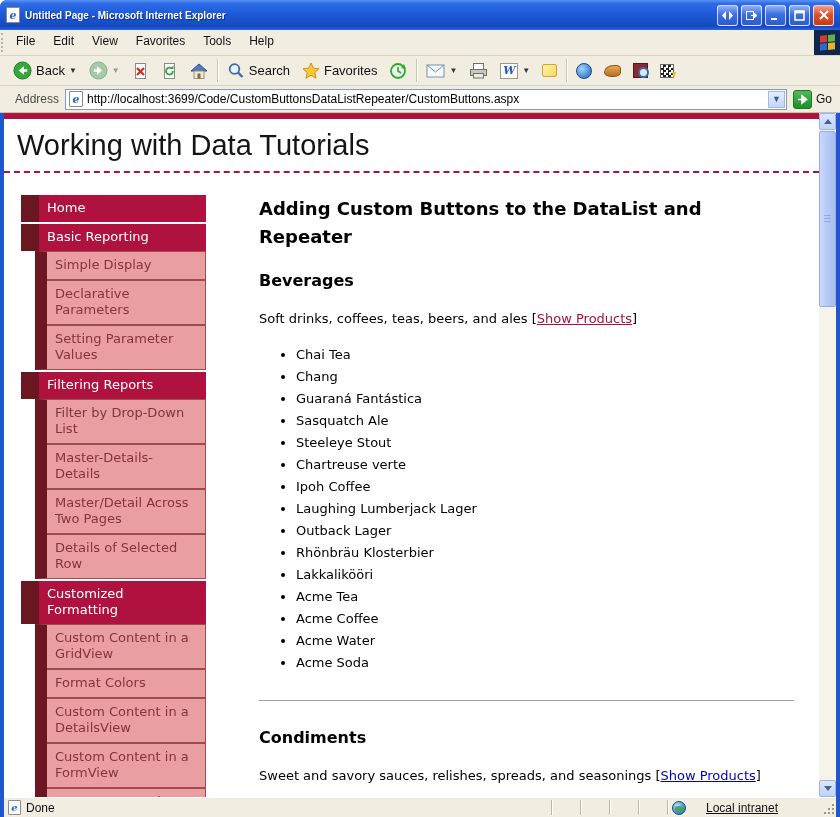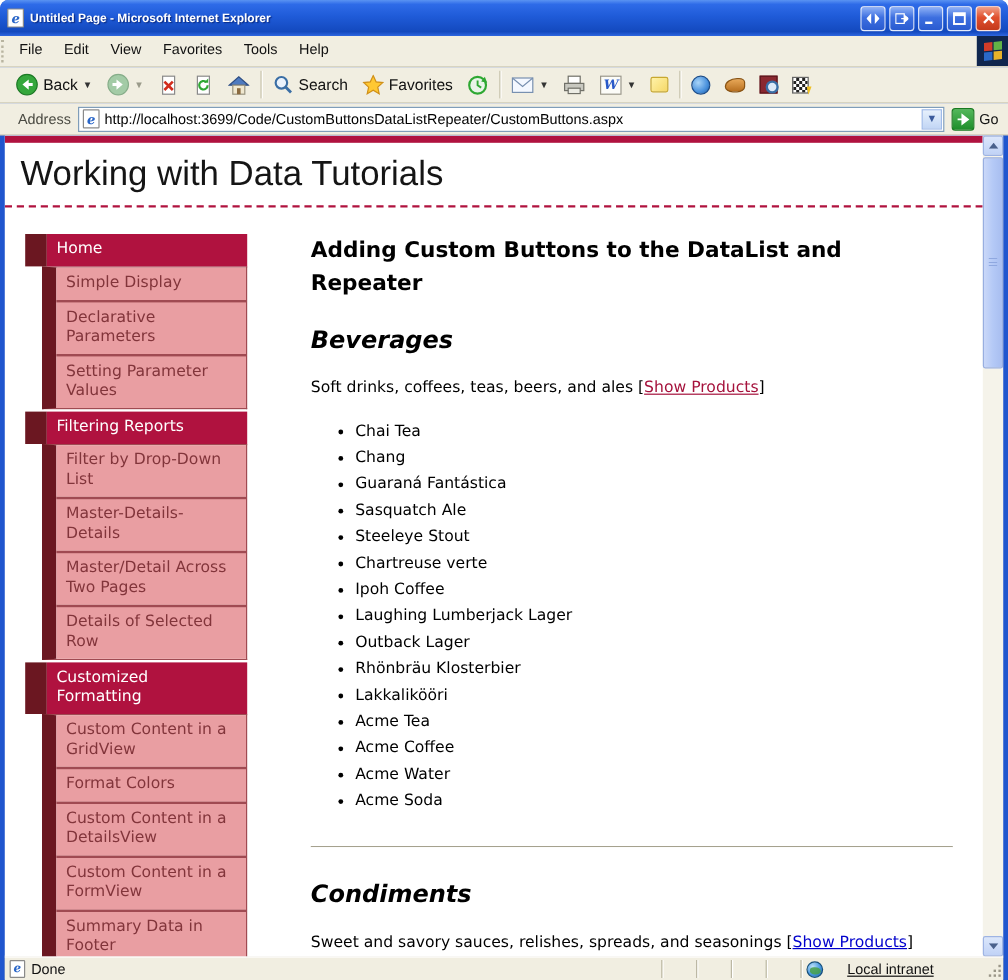--- a/index.html
+++ b/index.html
@@ -72,21 +72,21 @@
   .menu-top{display:flex; margin-top:2px;}
   .menu-top:first-child{margin-top:0;}
   .menu-top .blk{width:18px; background:var(--dark-maroon);}
   .menu-top .lbl{flex:1; background:var(--crimson); color:#fff; padding:5px 8px 6px; cursor:pointer;}
   .menu-subgroup{margin-left:14px; border:1px solid var(--pink-border); border-left:12px solid var(--dark-maroon);}
   .menu-sub{background:var(--pink); color:var(--pink-text); padding:5px 8px 6px; cursor:pointer;}
   .menu-sub + .menu-sub{border-top:2px solid var(--pink-border);}
 
   .main{margin-left:255px; max-width:535px; font-size:13px; color:#000;}
   .main h1{font-size:18px; line-height:28px; font-weight:bold; margin:0 0 20px;}
-  .main h3{font-size:20px; font-weight:bold; margin:0 0 20px;font-style:italic;}
+  .main h3{font-size:16px; font-weight:bold; margin:0 0 20px;}
   .main p{margin:0 0 17px; line-height:17px;}
   .main ul{margin:20px 0 26px; padding-left:37px;}
   .main li{margin-bottom:7px;}
   .section-divider{border:none; border-top:1px solid #A5A18E; border-bottom:1px solid #FFF;
     margin:30px 0 26px;}
   a.show-link{text-decoration:underline; cursor:pointer;}
   a.show-link.visited{color:var(--link-visited);}
   a.show-link.unvisited{color:var(--link-unvisited);}
 
   
@@ -310,20 +310,24 @@
     <div class="viewport">
       <div class="page">
         <div class="page-topbar"></div>
         <div class="site-title">Working with Data Tutorials</div>
         <div class="page-body">
           <div class="sidebar" id="sidebar">
               <div class="menu-top">
                 <span class="blk"></span>
                 <span class="lbl">Home</span>
               </div>
+              <div class="menu-top">
+                <span class="blk"></span>
+                <span class="lbl">Basic Reporting</span>
+              </div>
               <div class="menu-subgroup">
                 <div class="menu-sub">Simple Display</div>
                 <div class="menu-sub">Declarative Parameters</div>
                 <div class="menu-sub">Setting Parameter Values</div>
               </div>
               <div class="menu-top">
                 <span class="blk"></span>
                 <span class="lbl">Filtering Reports</span>
               </div>
               <div class="menu-subgroup">

